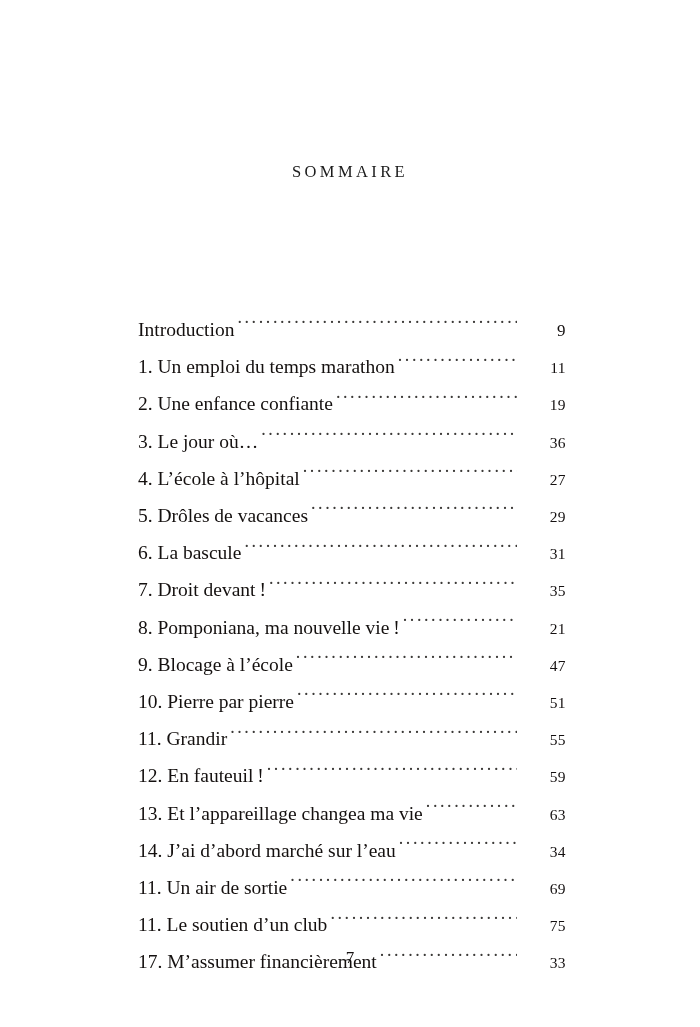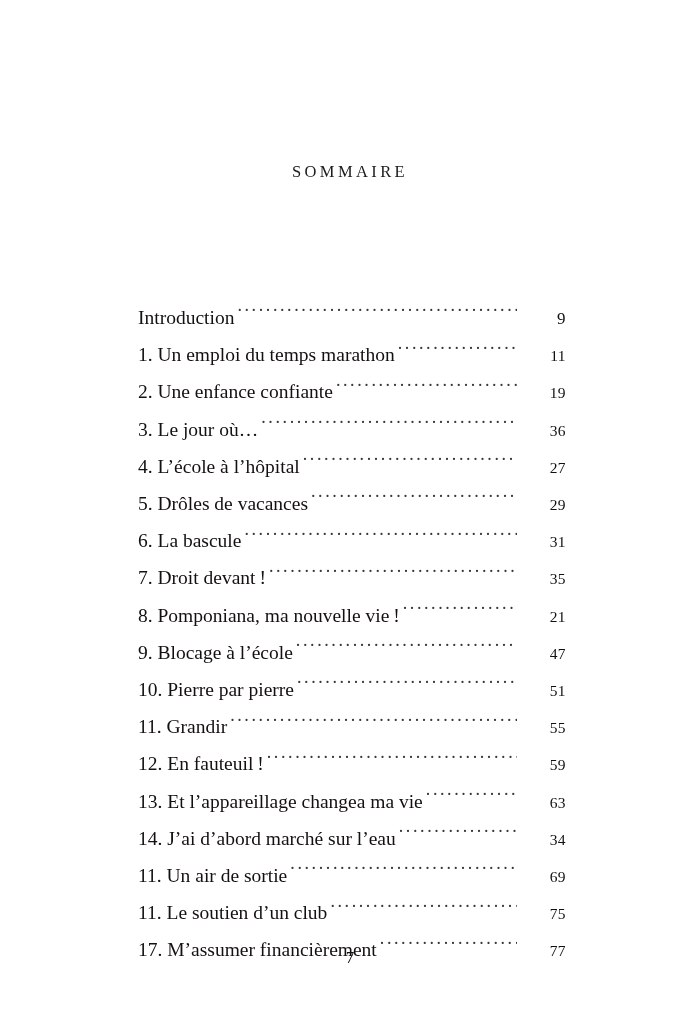--- a/index.html
+++ b/index.html
@@ -28,21 +28,21 @@
     width: 700px;
     text-align: center;
     font-family: "Liberation Serif", serif;
     font-size: 16.5px;
     letter-spacing: 3.4px;
     color: #1b1b1b;
     font-weight: normal;
   }
   .toc-list {
     position: absolute;
-    top: 300px;
+    top: 312px;
     left: 138px;
     width: 428px;
   }
   .toc-entry {
     display: flex;
     align-items: baseline;
     font-size: 19.5px;
     line-height: 36.2px;
     color: #14100f;
     white-space: nowrap;
@@ -198,20 +198,20 @@
 
     <div class="toc-entry">
       <span class="label">11. Le soutien d’un club</span>
       <span class="leader"></span>
       <span class="page-num">75</span>
     </div>
 
     <div class="toc-entry">
       <span class="label">17. M’assumer financièrement</span>
       <span class="leader"></span>
-      <span class="page-num">77</span>
+      <span class="page-num">33</span>
     </div>
 
   </div>
 
   <div class="folio">7</div>
 
 </div>
 
 </body></html>

